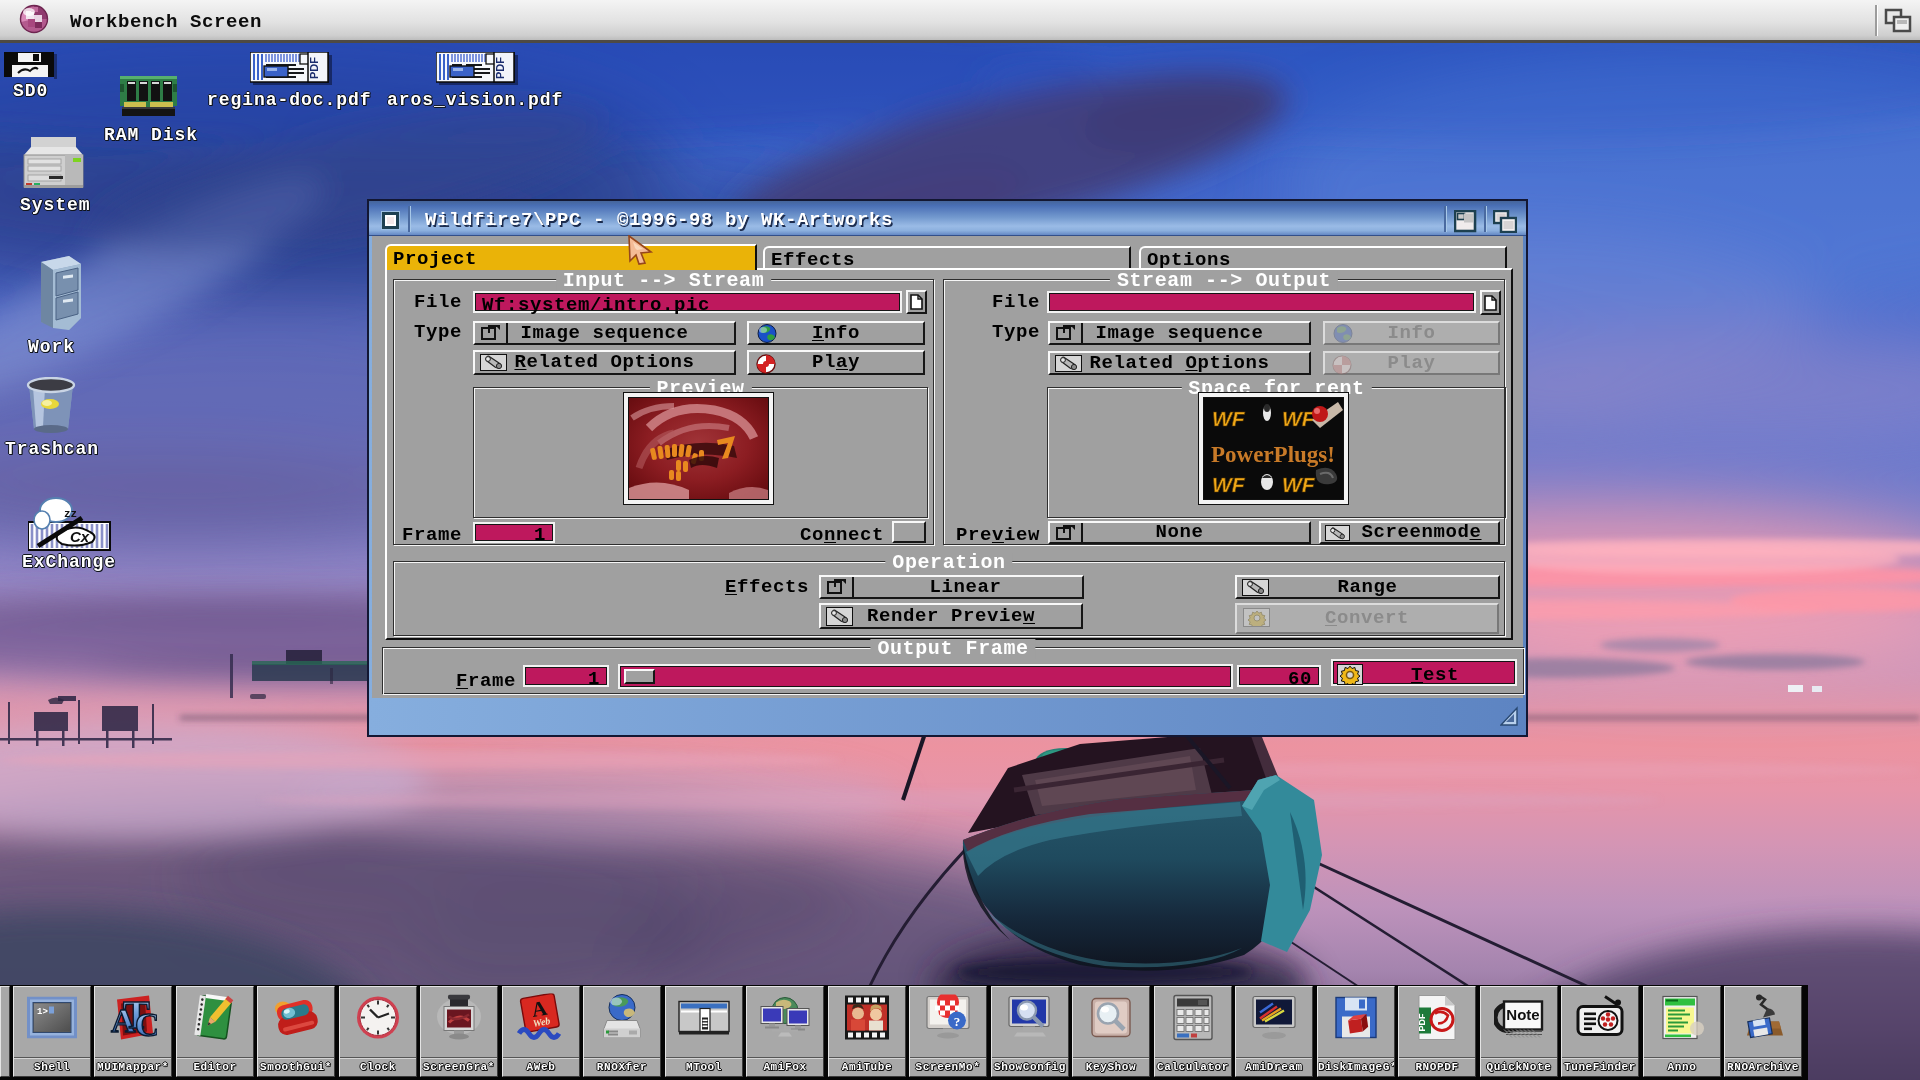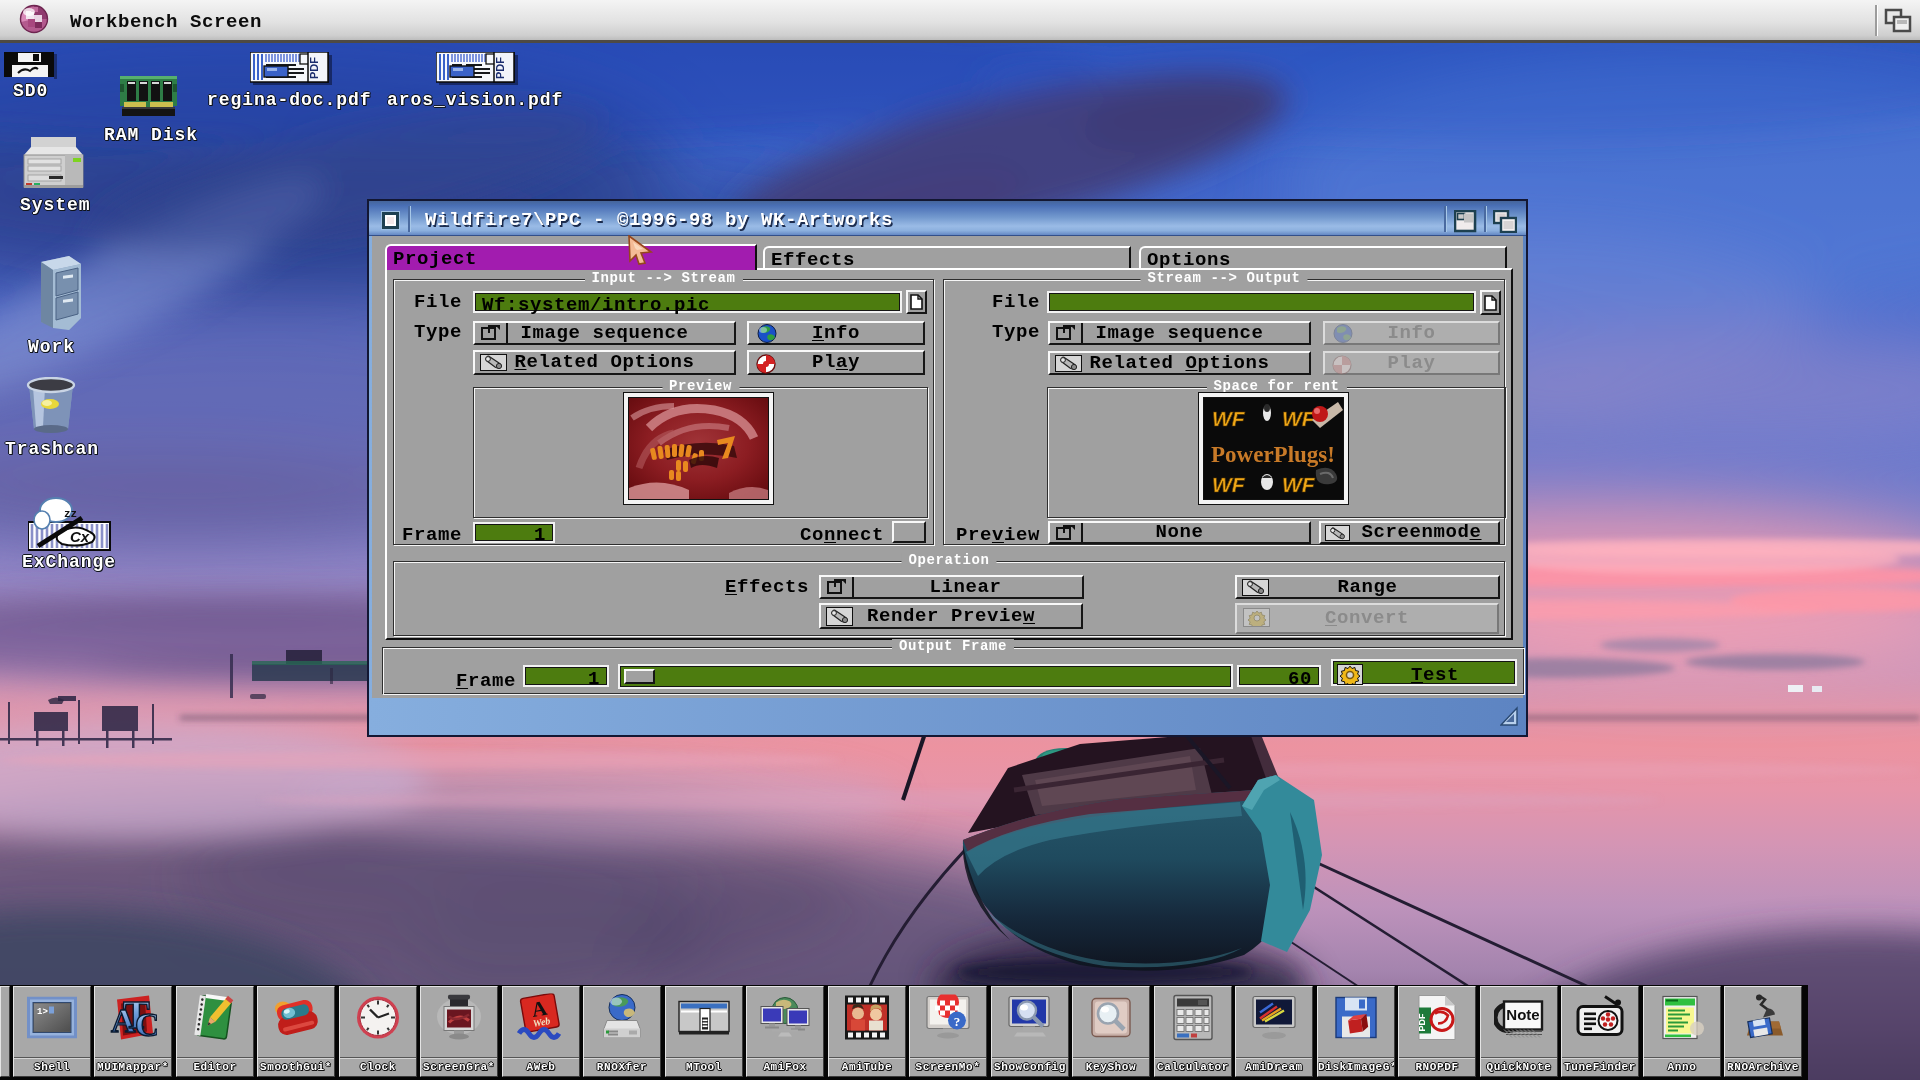--- a/index.html
+++ b/index.html
@@ -1,24 +1,24 @@
 <!DOCTYPE html>
 <html><head><meta charset="utf-8"><style>
 html,body{margin:0;padding:0;width:1920px;height:1080px;overflow:hidden;background:#000;}
 *{box-sizing:border-box;}
 body{font-family:"Liberation Mono",monospace;font-weight:bold;position:relative;}
 .abs{position:absolute;}
 .t{font-size:19px;letter-spacing:.6px;line-height:1;color:#000;white-space:pre;}
 .btn{position:absolute;background:#a0a0a0;border:2px solid;border-color:#f8f8f8 #161616 #161616 #f8f8f8;display:flex;align-items:center;justify-content:center;}
 .dis{background:#aeaeae;border-color:#dcdcdc #787878 #787878 #dcdcdc;color:#8b8b8b;}
 .dis .t{color:#8b8b8b;}
-.vbox{position:absolute;background:#4d7c0f;border:2px solid #f2f2f2;box-shadow:inset 0 0 0 1px #141414;}
+.vbox{position:absolute;background:#be185d;border:2px solid #f2f2f2;box-shadow:inset 0 0 0 1px #141414;}
 .grp{position:absolute;border:1px solid #2e2e2e;}
 .grp:before{content:"";position:absolute;left:0;top:0;right:-2px;bottom:-2px;border:1px solid #f6f6f6;z-index:-1;}
-.glab{position:absolute;top:-9px;left:50%;transform:translateX(-50%);background:#a0a0a0;color:#fff;padding:0 7px;font-size:14px;letter-spacing:.6px;line-height:1;white-space:pre;}
+.glab{position:absolute;top:-9px;left:50%;transform:translateX(-50%);background:#a0a0a0;color:#fff;padding:0 7px;font-size:20px;letter-spacing:.6px;line-height:1;white-space:pre;}
 .ibox{background:#d6d6d6;border:1px solid #101010;display:flex;align-items:center;justify-content:center;}
 u{text-decoration:underline;text-underline-offset:2px;}
 .ilab{position:absolute;color:#fff;font-size:18px;letter-spacing:.95px;line-height:1;white-space:pre;text-shadow:1px 0 0 #10141c,-1px 0 0 #10141c,0 1px 0 #10141c,0 -1px 0 #10141c,1px 1px 0 #10141c;}
 .dtile{position:absolute;top:986px;width:78px;height:91px;background:#a8a8a8;border:1px solid;border-color:#e4e4e4 #3c3c3c #3c3c3c #e4e4e4;}
 .dlab{position:absolute;left:0;right:0;top:70px;height:21px;border-top:1px solid #565656;box-shadow:inset 0 1px 0 #d4d4d4;text-align:center;color:#fff;font-size:11px;letter-spacing:.6px;line-height:19px;white-space:nowrap;text-shadow:1px 0 0 #111,-1px 0 0 #111,0 1px 0 #111,0 -1px 0 #111,1px 1px 0 #111;overflow:hidden;}
 .dico{position:absolute;left:50%;top:33px;transform:translate(-50%,-50%);}
 </style></head><body>
 <svg class="abs" style="left:0;top:0" width="1920" height="1080" viewBox="0 0 1920 1080">
 <defs>
 <linearGradient id="sky" x1="0" y1="0" x2="0" y2="1">
@@ -350,21 +350,21 @@
 <rect x="10" y="3.5" width="9" height="9" fill="#c4c4c4"></rect>
 </svg>
 <svg class="abs" style="left:1124px;top:9px" width="24" height="23" viewBox="0 0 24 23">
 <rect x="1" y="1" width="14" height="12" fill="#efefef" stroke="#1d4050" stroke-width="2.4"></rect>
 <rect x="3.5" y="3.5" width="9" height="7" fill="#d8d4d4"></rect>
 <rect x="8" y="8" width="15" height="14" fill="#f4f0f0" stroke="#1d4050" stroke-width="2.4"></rect>
 <rect x="10.5" y="11" width="10" height="8" fill="#d8d4d4"></rect>
 </svg>
 </div>
 <div class="abs" style="left:3px;top:35px;width:1151px;height:462px;background:#a0a0a0;">
- <div class="abs" style="left:13px;top:8px;width:372px;height:26px;background:#a21caf;border-style:solid;border-width:2px 2px 0 2px;border-color:#fff #0f0f0f #a0a0a0 #fff;z-index:3;border-top-left-radius:6px;">
+ <div class="abs" style="left:13px;top:8px;width:372px;height:26px;background:#eab308;border-style:solid;border-width:2px 2px 0 2px;border-color:#fff #0f0f0f #a0a0a0 #fff;z-index:3;border-top-left-radius:6px;">
         <span class="t" style="position:absolute;left:6px;top:4px;">Project</span>
       </div>
  <div class="abs" style="left:391px;top:10px;width:368px;height:24px;background:#a0a0a0;border-style:solid;border-width:2px 2px 1px 2px;border-color:#fff #0f0f0f #333 #fff;border-top-left-radius:6px;">
         <span class="t" style="position:absolute;left:6px;top:3px;">Effects</span>
       </div>
  <div class="abs" style="left:767px;top:10px;width:368px;height:24px;background:#a0a0a0;border-style:solid;border-width:2px 2px 1px 2px;border-color:#fff #0f0f0f #333 #fff;border-top-left-radius:6px;">
         <span class="t" style="position:absolute;left:6px;top:3px;">Options</span>
       </div>
  <div class="abs" style="left:13px;top:32px;width:1128px;height:372px;background:#a0a0a0;border:2px solid;border-color:#fff #0f0f0f #0f0f0f #fff;z-index:2;">
   <div class="grp" style="left:6px;top:9px;width:541px;height:266px;">

